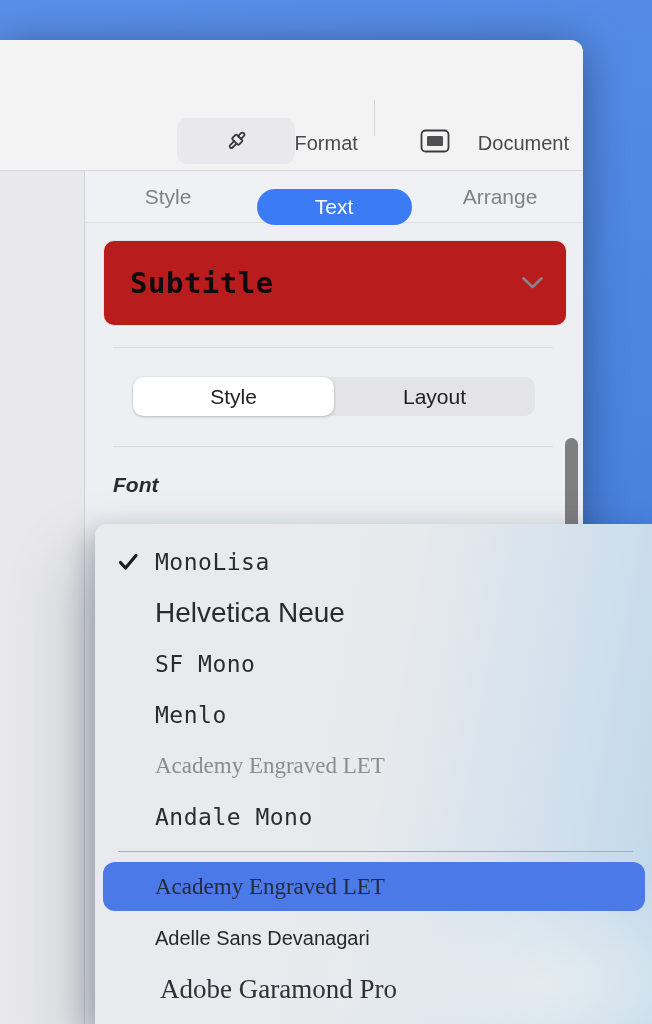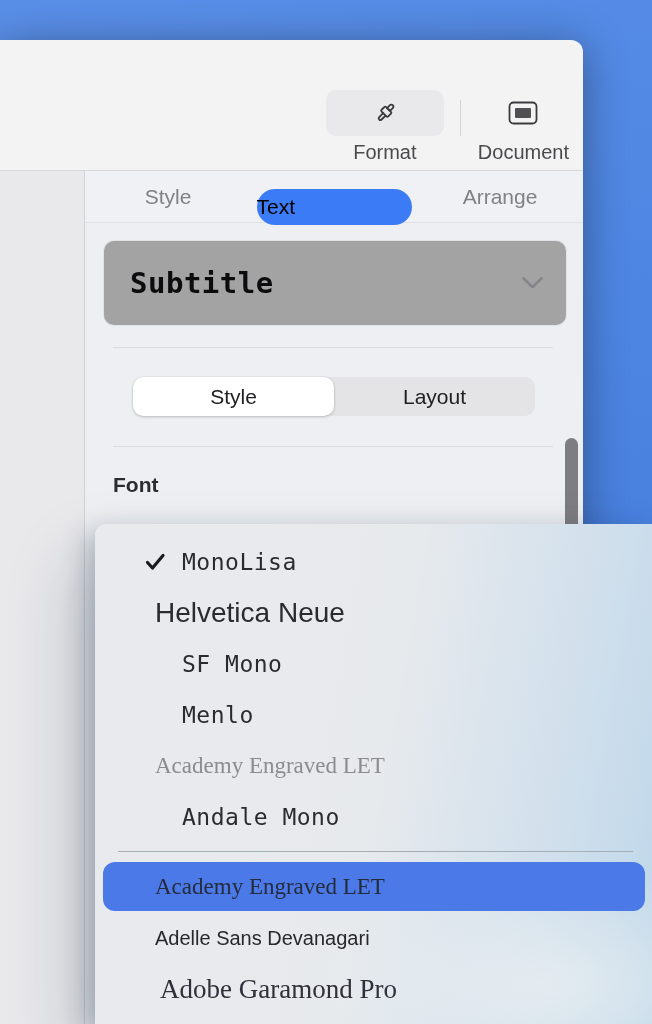--- a/index.html
+++ b/index.html
@@ -10,76 +10,76 @@
        background:linear-gradient(160deg,#5a8fe8 0%,#4c85e2 45%,#4377d9 100%);}
 
   
   .window{position:absolute;left:0;top:40px;width:583px;height:984px;
        background:#f4f3f4;border-radius:0 12px 0 0;
        box-shadow:0 6px 44px rgba(0,0,0,.38);}
 
   
   .toolbar{height:130px;position:relative;}
   .tools{position:absolute;right:14px;bottom:6px;display:flex;align-items:flex-end;}
-  .tool{display:flex;flex-direction:column;align-items:center;margin-left:15px;}
+  .tool{display:flex;flex-direction:row;align-items:center;margin-left:15px;}
   .tool-icon{height:46px;display:flex;align-items:center;justify-content:center;}
   .tool.format .tool-icon{width:118px;background:#e9e8ea;border-radius:10px;}
   .tool.animate .tool-icon,.tool.document .tool-icon{width:86px;}
   .tool-label{margin-top:5px;font-size:20px;color:#4a4a4d;}
   .tools-divider{width:1px;height:36px;background:#d5d4d7;margin:0 2px 28px 16px;}
 
   
   .main{display:flex;height:853px;border-top:1px solid #d8d7da;}
   .canvas{width:84px;background:#e9e9ec;border-right:1px solid #d2d2d5;}
   .panel{flex:1;background:#edeff2;position:relative;}
 
   
   .tabbar{height:51px;display:flex;align-items:center;background:#f0f1f4;
        border-bottom:1px solid #e0e0e3;}
   .tabcell{flex:1;display:flex;justify-content:center;}
   .tab{font-size:21px;color:#808086;padding:5px 0;}
-  .tab.active{background:var(--accent,#3b7cf6);color:#000000;width:155px;height:26px;
-       line-height:26px;border-radius:18px;margin-top:20px;}
-
-  
-  .stylebox{margin:18px 17px 0 19px;height:84px;background:#a3a3a3;border-radius:10px;
+  .tab.active{background:var(--accent,#3b7cf6);color:#ffffff;width:155px;height:26px;
+       line-height:26px;text-align:center;border-radius:18px;margin-top:20px;}
+
+  
+  .stylebox{margin:18px 17px 0 19px;height:84px;background:#b91c1c;border-radius:10px;
        display:flex;align-items:center;padding:0 22px 0 26px;
        box-shadow:0 0 0 1px rgba(0,0,0,.05);cursor:default;justify-content:center;}
   .stylebox-value{font-family:"DejaVu Sans Mono",monospace;font-weight:700;
        font-size:29px;color:#0c0c0e;letter-spacing:.5px;}
   .stylebox .chev{margin-left:auto;display:flex;}
 
   .hdiv{height:1px;background:#dbdbdf;margin-left:28px;margin-right:30px;}
   .hdiv.one{margin-top:22px;}
   .hdiv.two{margin-top:30px;}
 
   
   .segmented{margin:29px 0 0 48px;width:402px;height:39px;background:#e4e4e7;
        border-radius:10px;display:flex;}
   .seg{flex:1;display:flex;align-items:center;justify-content:center;
        font-size:21px;color:#202023;}
   .seg.selected{background:#fff;border-radius:10px;
        box-shadow:0 1px 3px rgba(0,0,0,.20),0 0 0 .5px rgba(0,0,0,.06);}
 
-  .font-label{margin:26px 0 0 28px;font-size:21px;font-weight:700;color:#2c2c2f;}
+  .font-label{margin:26px 0 0 28px;font-size:21px;font-weight:700;color:#2c2c2f;font-style:italic;}
 
   .scrollbar{position:absolute;top:267px;right:5px;width:13px;height:160px;
        border-radius:7px;background:#7e7e81;}
 
   
   .menu{position:absolute;left:95px;top:524px;width:557px;height:500px;
        border-radius:12px 0 0 0;padding-top:12px;box-sizing:border-box;
        background:
          radial-gradient(70% 40% at 80% 92%,rgba(232,238,241,.85) 0%,rgba(232,238,241,0) 60%),
          linear-gradient(100deg,#e9eaee 0%,#e7eaed 50%,#d2e0ec 78%,#bed7ea 100%);
        box-shadow:-8px 8px 26px rgba(20,35,60,.25),-20px 34px 70px rgba(20,35,60,.20);}
   .menu-item{height:51px;display:flex;align-items:center;padding-left:23px;color:#2b2b2f;}
   .check{width:37px;display:flex;align-items:center;visibility:hidden;}
   .menu-item.checked .check{visibility:visible;}
-  .fi-mono{font-family:"DejaVu Sans Mono",monospace;font-size:23px;letter-spacing:.5px;margin-left:27px;}
+  .fi-mono{font-family:"DejaVu Sans Mono",monospace;font-size:23px;letter-spacing:.5px;}
   .fi-sans{font-size:28px;}
   .fi-serif-gray{font-family:"Liberation Serif",serif;font-size:23px;color:#8b8b91;}
   .fi-serif{font-family:"Liberation Serif",serif;font-size:23px;color:#242c3c;}
   .fi-sans-small{font-size:20px;color:#28282c;}
   .fi-serif-large{font-family:"Liberation Serif",serif;font-size:27px;color:#30303a;padding-left:28px;}
   .menu-item.highlighted{background:var(--highlight,#4b79e8);border-radius:12px;
        margin:0 7px 2px 8px;padding-left:15px;height:49px;}
   .menu-divider{height:1px;background:#a5aeb5;margin:9px 19px 10px 23px;}
 </style>
 </head>

